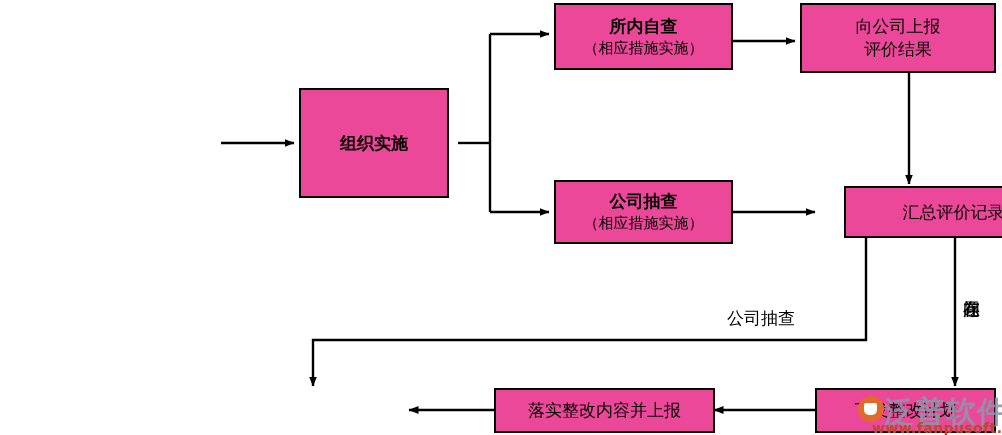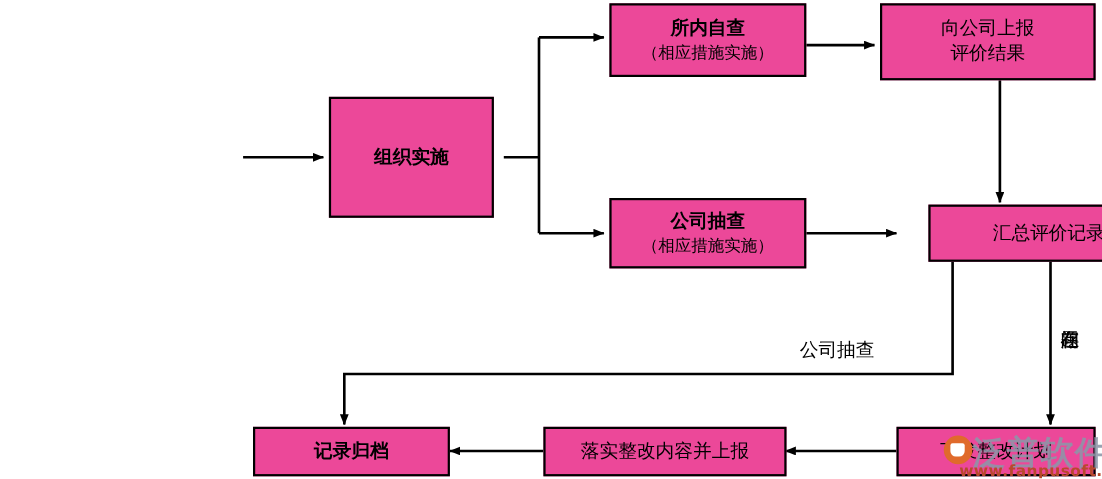--- a/index.html
+++ b/index.html
@@ -167,23 +167,20 @@
 
   <div class="node" style="left:554px; top:180px; width:179px; height:64px;">
     <div class="ttl">公司抽查</div>
     <div class="sub">（相应措施实施）</div>
   </div>
 
   <div class="node plain" style="left:844px; top:186px; width:219px; height:52px;">
     <div class="ttl">汇总评价记录</div>
   </div>
 
-  <div class="node" style="left:230px; top:388px; width:179px; height:45px;">
-    <div class="ttl">记录归档</div>
-  </div>
 
   <div class="node plain" style="left:494px; top:388px; width:221px; height:45px;">
     <div class="ttl">落实整改内容并上报</div>
   </div>
 
   <div class="node plain" style="left:815px; top:388px; width:181px; height:45px;">
     <div class="ttl">下发整改计划</div>
   </div>
 
   <div class="edge-label" style="left:727px; top:307px;">公司抽查</div>

